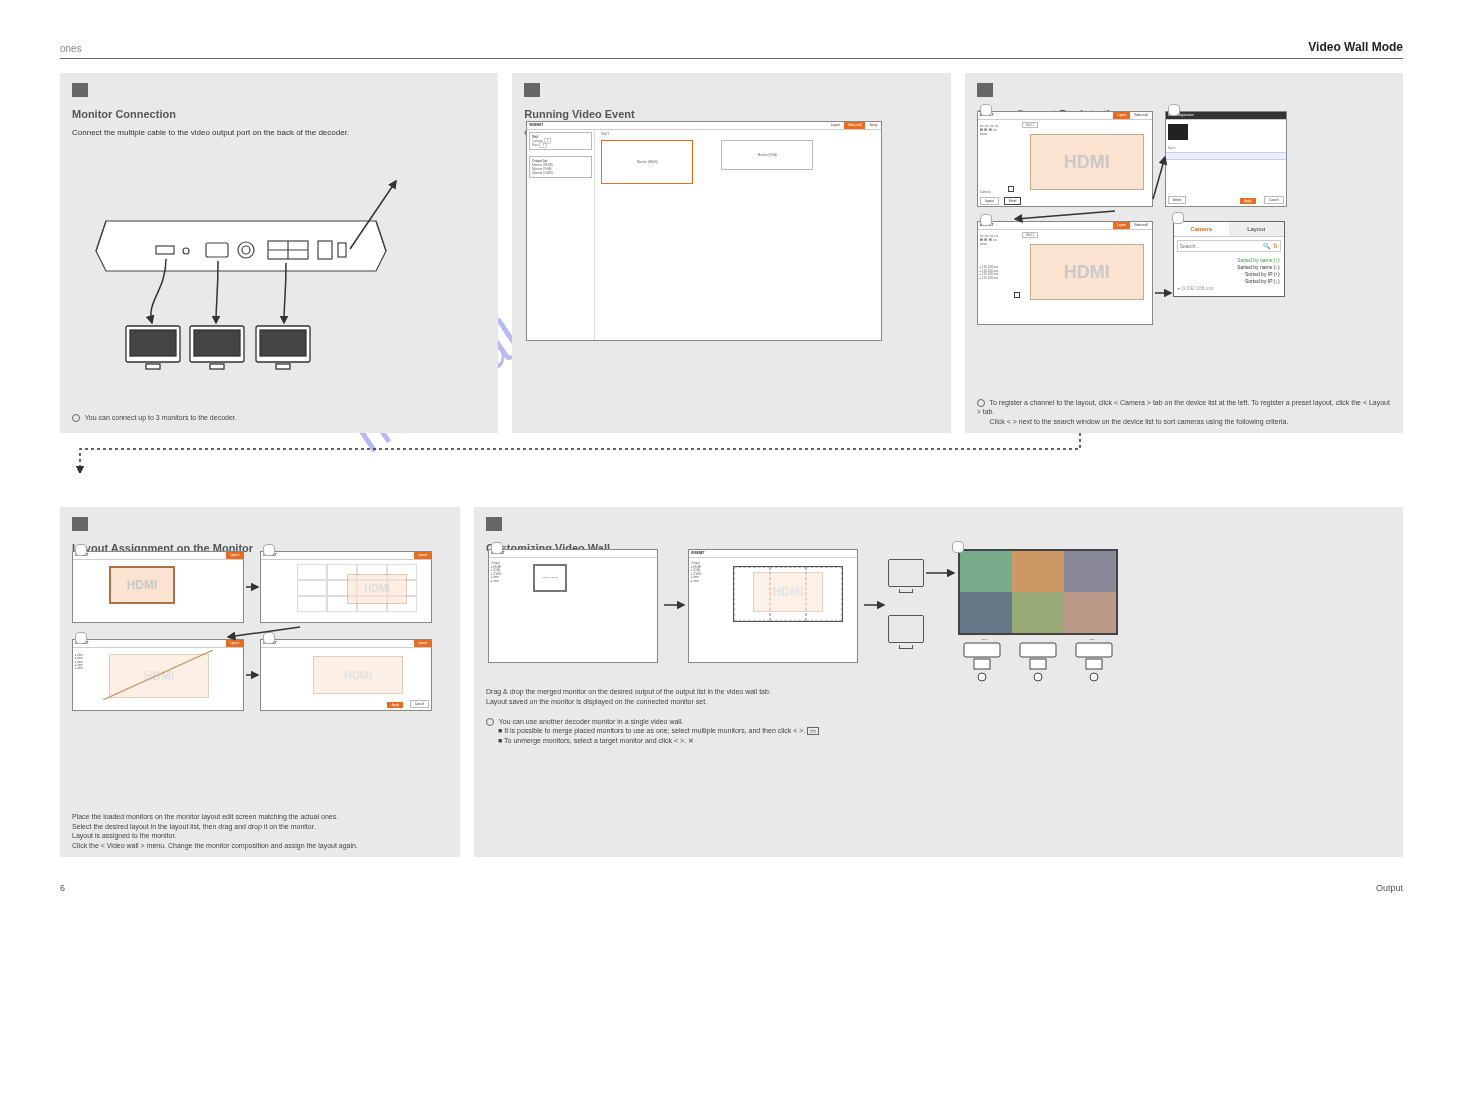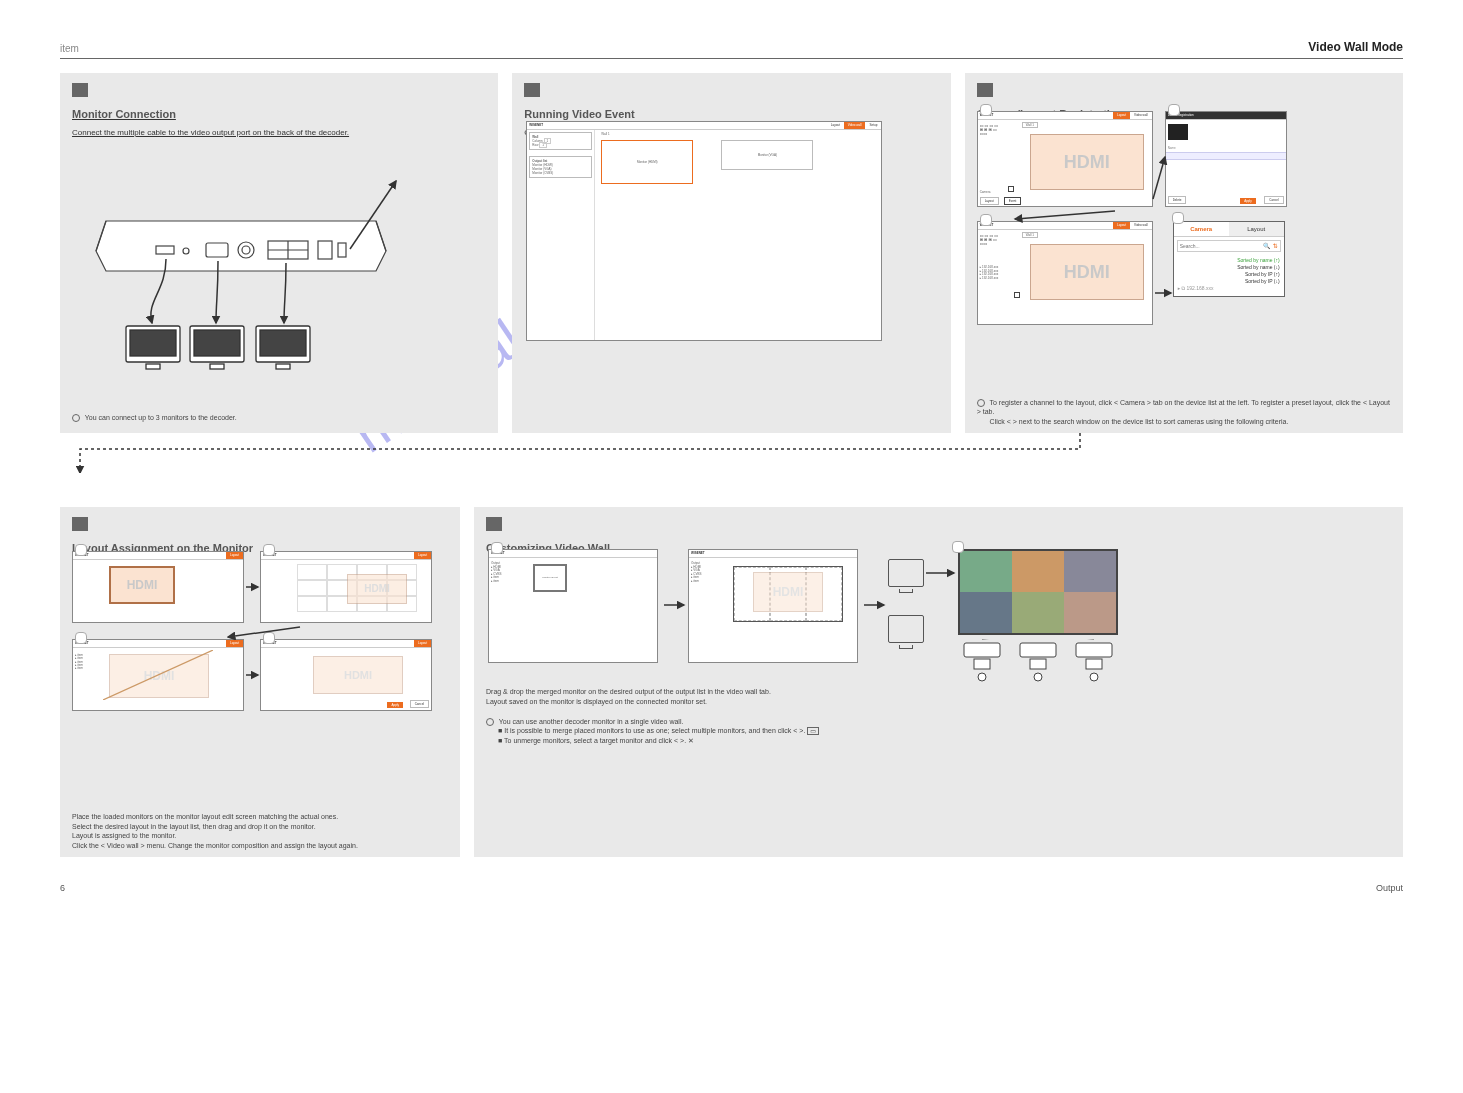--- a/index.html
+++ b/index.html
@@ -60,30 +60,30 @@
   .cam-search input{flex:1;border:none;font-size:5px;padding:0 2px;}
   .cam-icons{display:flex;gap:2px;padding-right:2px;}
   .cam-icons span{font-size:6px;color:#888;}
   .connector-svg{position:absolute;inset:0;width:100%;height:100%;pointer-events:none;}
 </style>
 </head>
 <body>
 
 <div class="page">
   <div class="header-row">
-    <span class="header-left">item</span>
+    <span class="header-left">ones</span>
     <span class="header-right">Video Wall Mode</span>
   </div>
   <div class="hr-top"></div>
 
   <div class="watermark">manualshive.com</div>
 
   <div class="steps-row row-top">
 
-    <div class="step-card" style="flex:1;text-decoration:underline;">
+    <div class="step-card" style="flex:1;">
       <span class="step-num"></span>
       <span class="step-title">Monitor Connection</span>
       <div>Connect the multiple cable to the video output port on the back of the decoder.</div>
 
       <svg class="decoder-svg" viewBox="0 0 320 240" style="left:26px;top:78px;width:320px;height:240px;">
         <defs>
             <marker id="ah" markerWidth="6" markerHeight="6" refX="5" refY="3" orient="auto">
               <path d="M0,0 L6,3 L0,6 Z" fill="#333"></path>
             </marker>
           </defs>

